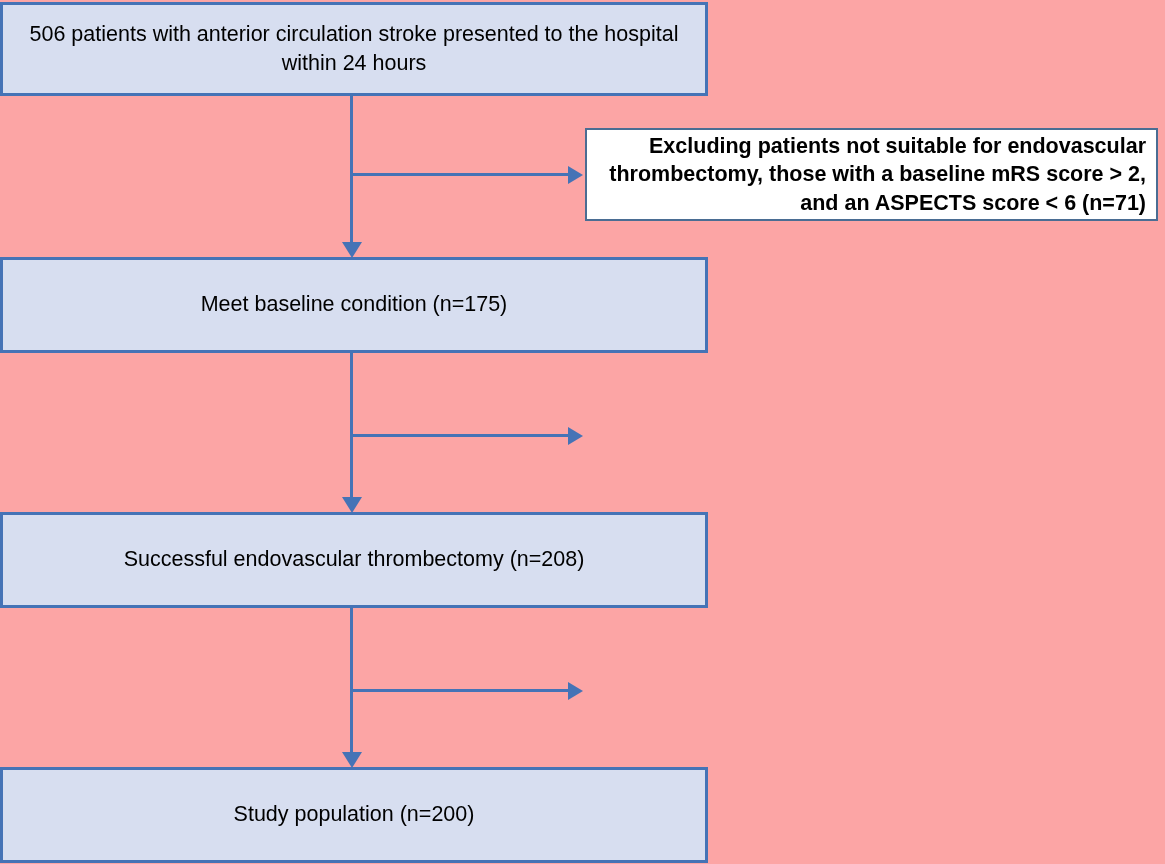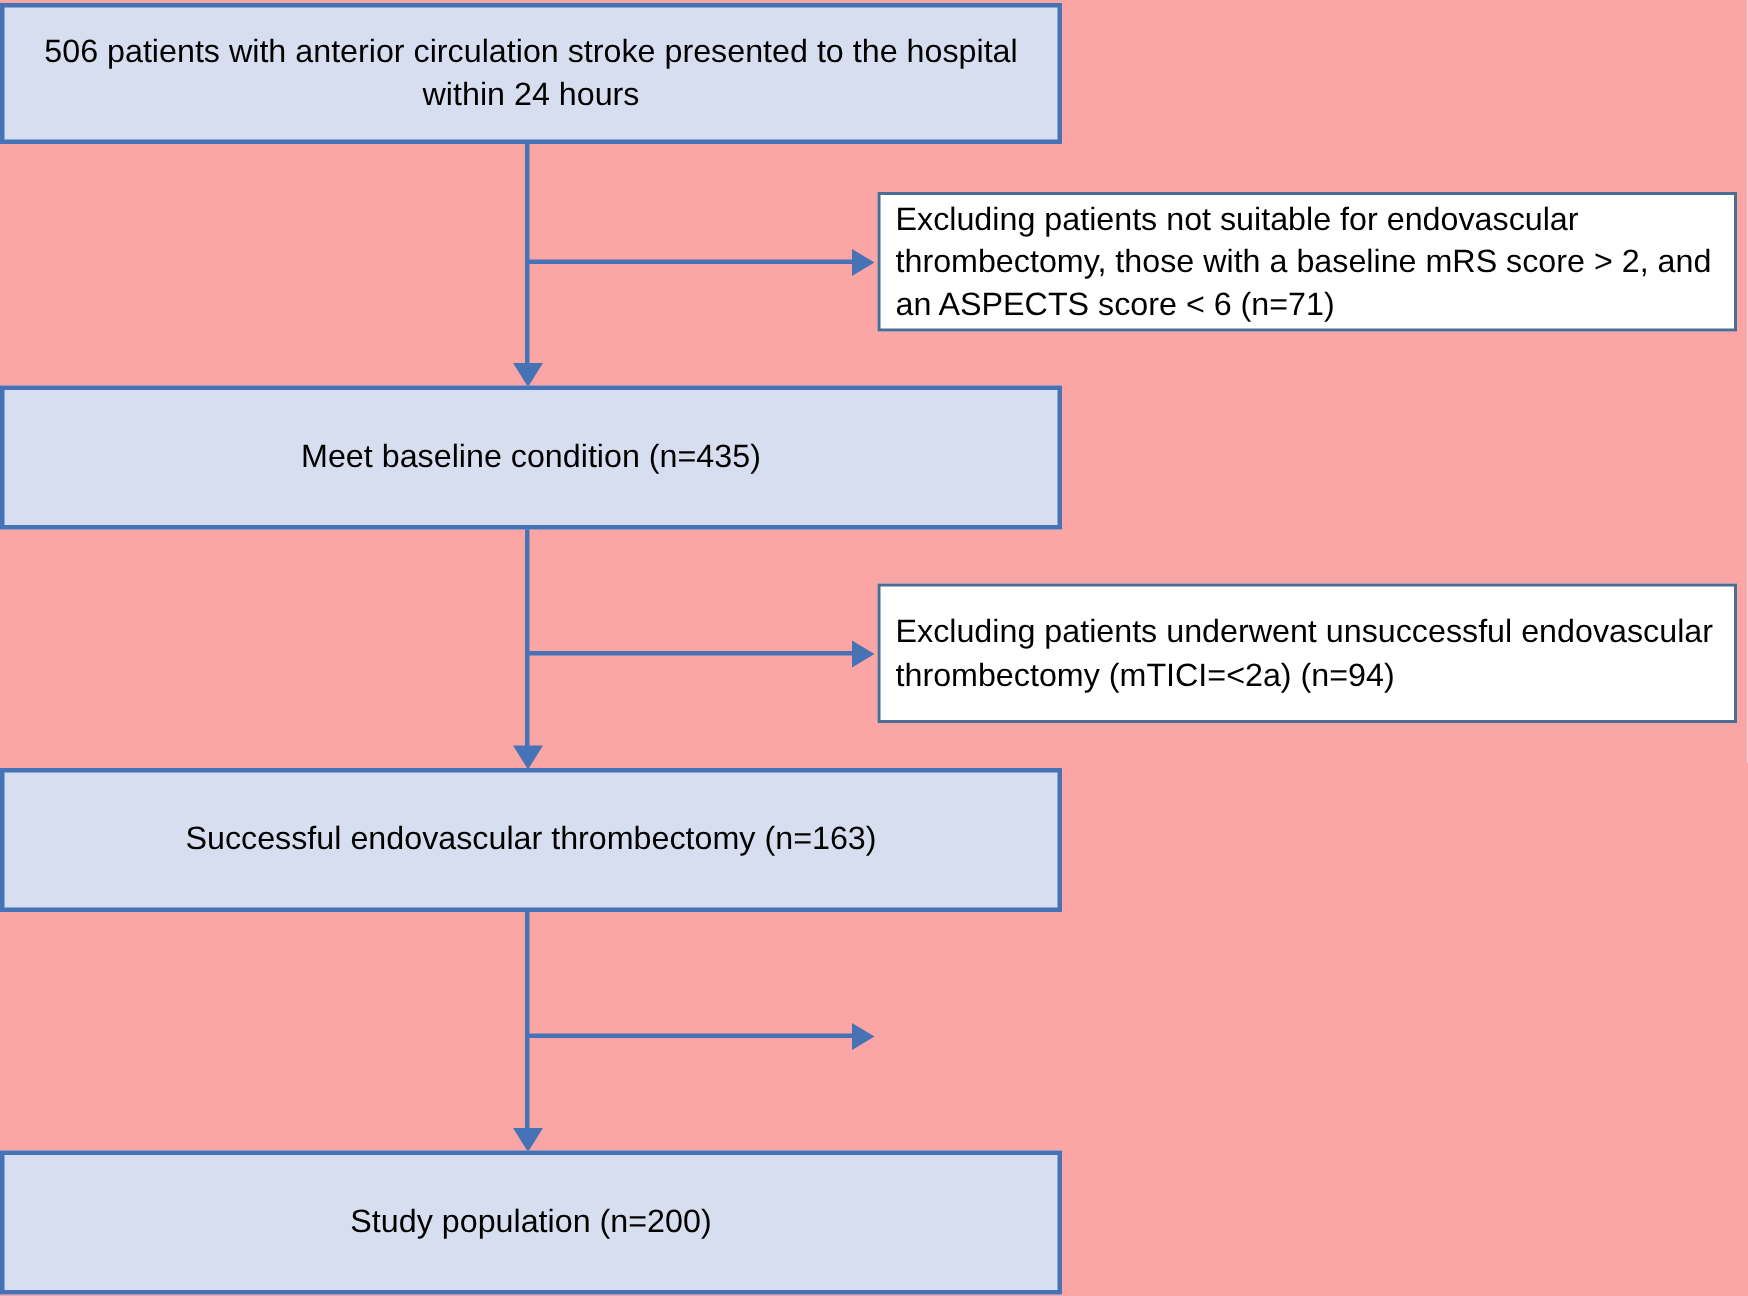--- a/index.html
+++ b/index.html
@@ -40,25 +40,26 @@
 
   
   .excl-box {
     position: absolute;
     box-sizing: border-box;
     background: #ffffff;
     border: 2.5px solid #4a6d93;
     display: flex;
     align-items: center;
     justify-content: center;
-    text-align: left;
+    text-align: right;
     color: #000000;
     font-size: 21.5px;
     line-height: 1.33;
     padding: 4px 10px;
+    font-weight: bold;
   }
   .excl-box .txt {
     display: block;
     width: 100%;
   }
 
   
   .v-line {
     position: absolute;
     width: 3px;
@@ -99,35 +100,32 @@
   <div class="arrow-down" style="left:341.5px; top:242px;"></div>
 
   <div class="h-line" style="left:350px; top:173px; width:218px;"></div>
   <div class="arrow-right" style="left:568px; top:165.5px;"></div>
 
   <div class="excl-box" style="left:585px; top:128px; width:573px; height:93px;">
     <span class="txt">Excluding patients not suitable for endovascular thrombectomy, those with a baseline mRS score &gt; 2, and an ASPECTS score &lt; 6 (n=71)</span>
   </div>
 
   <div class="main-box" style="left:0px; top:257px; width:708px; height:96px;">
-    <span class="txt">Meet baseline condition (n=435)</span>
+    <span class="txt">Meet baseline condition (n=175)</span>
   </div>
 
   <div class="v-line" style="left:350px; top:353px; height:147px;"></div>
   <div class="arrow-down" style="left:341.5px; top:497px;"></div>
 
   <div class="h-line" style="left:350px; top:434px; width:218px;"></div>
   <div class="arrow-right" style="left:568px; top:426.5px;"></div>
 
-  <div class="excl-box" style="left:585px; top:389px; width:573px; height:93px;">
-    <span class="txt">Excluding patients underwent unsuccessful endovascular thrombectomy (mTICI=&lt;2a) (n=94)</span>
-  </div>
 
   <div class="main-box" style="left:0px; top:512px; width:708px; height:96px;">
-    <span class="txt">Successful endovascular thrombectomy (n=163)</span>
+    <span class="txt">Successful endovascular thrombectomy (n=208)</span>
   </div>
 
   <div class="v-line" style="left:350px; top:608px; height:147px;"></div>
   <div class="arrow-down" style="left:341.5px; top:752px;"></div>
 
   <div class="h-line" style="left:350px; top:689px; width:218px;"></div>
   <div class="arrow-right" style="left:568px; top:681.5px;"></div>
 
 
   <div class="main-box" style="left:0px; top:767px; width:708px; height:96px;">

